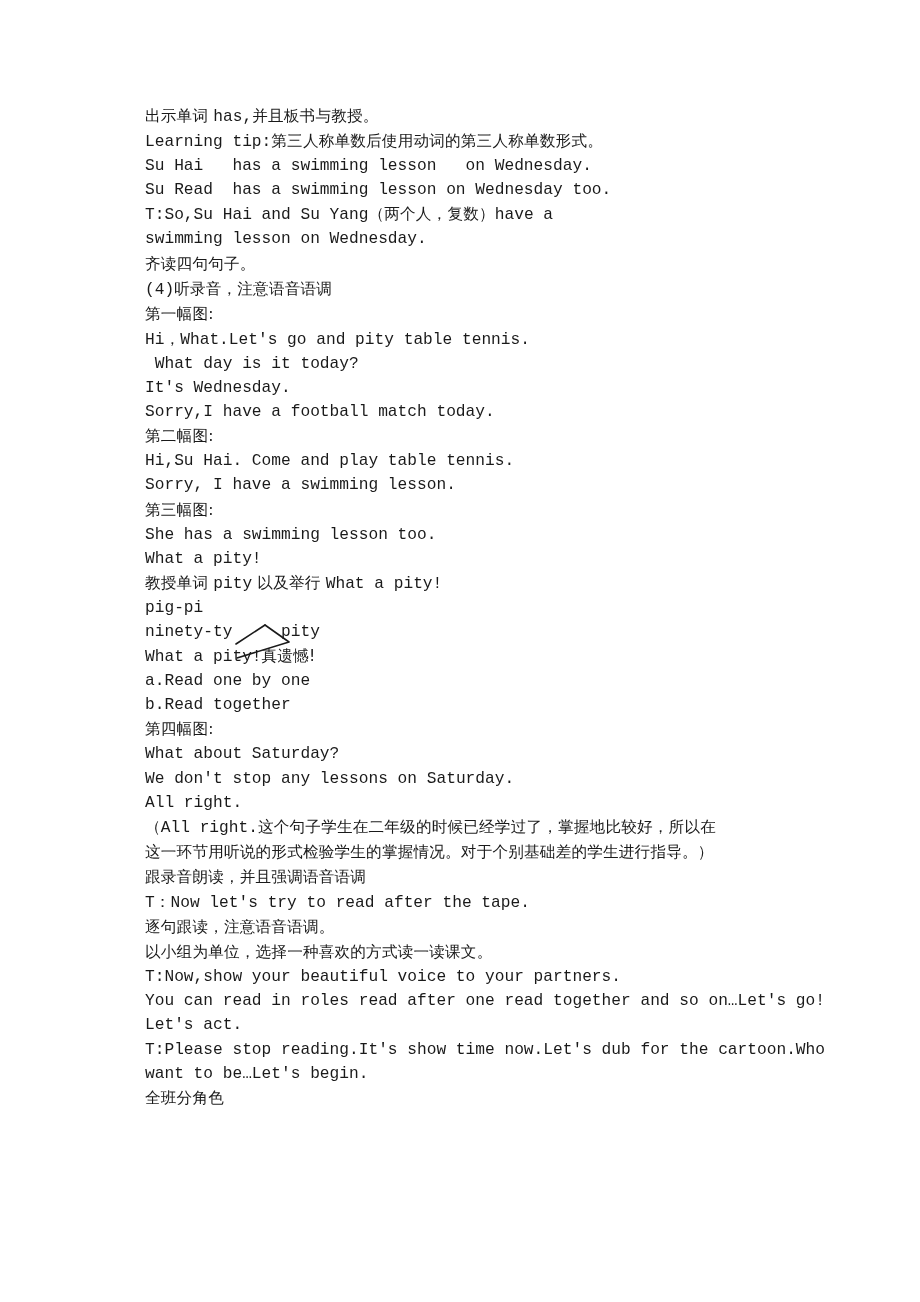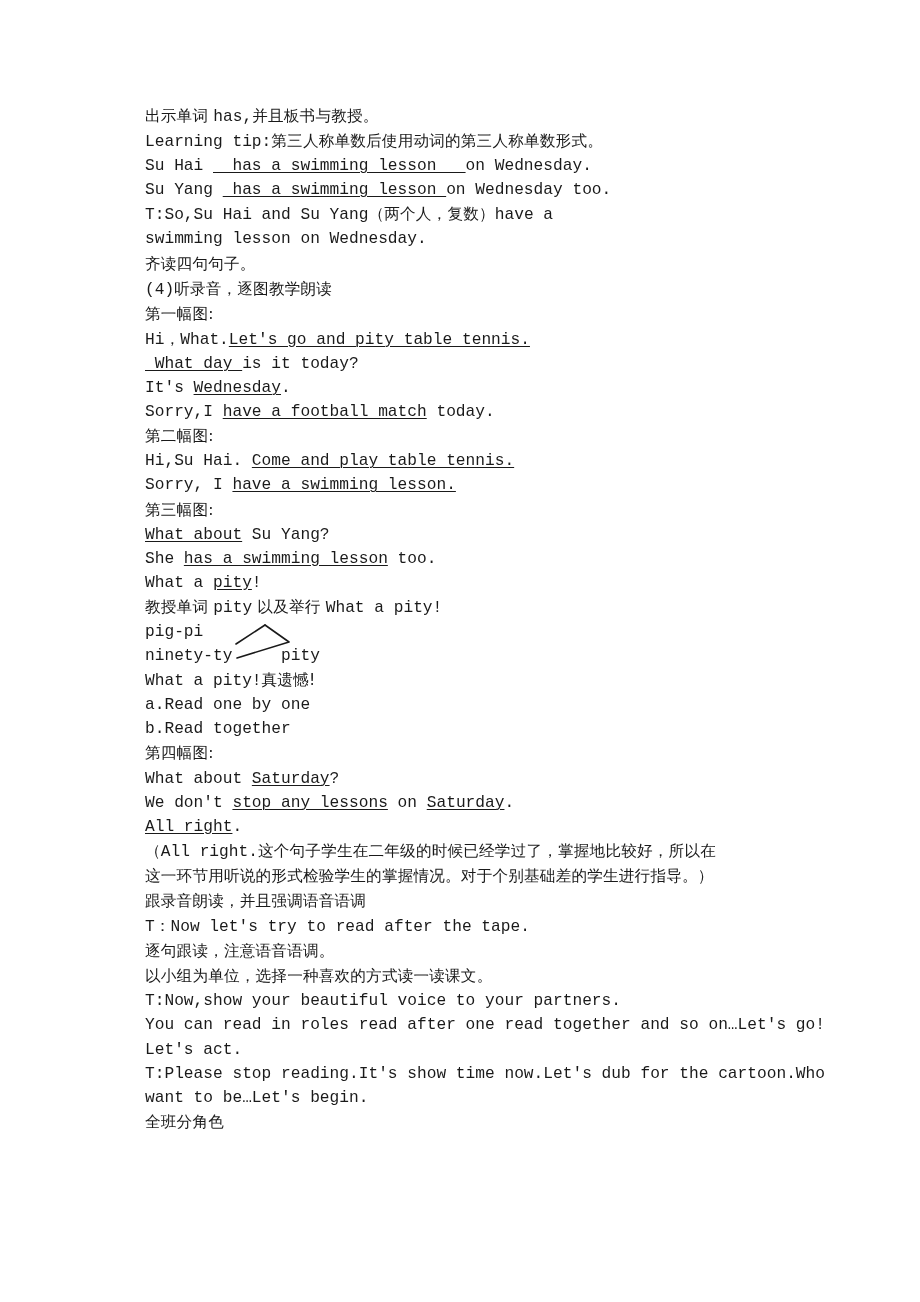--- a/index.html
+++ b/index.html
@@ -34,21 +34,20 @@
     white-space: pre;
     letter-spacing: 0px;
     min-height: 24.1px;
   }
   
   .ln.wide {
     width: 672px;
     white-space: pre;
   }
   .u {
-    text-decoration: underline;
     text-underline-offset: 2px;
     text-decoration-thickness: 1px;
   }
   
   .cn {
     font-family: "DejaVu Sans", "Liberation Sans", sans-serif;
     font-size: 15.6px;
     letter-spacing: 0.2px;
   }
 
@@ -64,35 +63,34 @@
 </style>
 </head>
 <body>
 
 <div id="page">
 
   <div class="body-text" id="body-text">
       <div class="ln"><span class="cn">出示单词 </span><span>has</span><span>,</span><span class="cn">并且板书与教授。</span></div>
       <div class="ln"><span>Learning tip:</span><span class="cn">第三人称单数后使用动词的第三人称单数形式。</span></div>
       <div class="ln"><span>Su Hai </span><span class="u">  has a swimming lesson   </span><span>on Wednesday.</span></div>
-      <div class="ln"><span>Su Yang </span><span class="u"> has a swimming lesson </span><span>on Wednesday too.</span></div>
+      <div class="ln"><span>Su Read </span><span class="u"> has a swimming lesson </span><span>on Wednesday too.</span></div>
       <div class="ln"><span>T:So,Su Hai and Su Yang</span><span class="cn">（两个人，复数）</span><span>have a</span></div>
       <div class="ln"><span>swimming lesson on Wednesday.</span></div>
       <div class="ln"><span class="cn">齐读四句句子。</span></div>
-      <div class="ln"><span>(4)</span><span class="cn">听录音，逐图教学朗读</span></div>
+      <div class="ln"><span>(4)</span><span class="cn">听录音，注意语音语调</span></div>
       <div class="ln"><span class="cn">第一幅图:</span></div>
       <div class="ln"><span>Hi</span><span class="cn">，</span><span>What.</span><span class="u">Let's go and pity table tennis.</span></div>
       <div class="ln"><span class="u"> What day </span><span>is it today?</span></div>
       <div class="ln"><span>It's </span><span class="u">Wednesday</span><span>.</span></div>
       <div class="ln"><span>Sorry,I </span><span class="u">have a football match</span><span> today.</span></div>
       <div class="ln"><span class="cn">第二幅图:</span></div>
       <div class="ln"><span>Hi,Su Hai. </span><span class="u">Come and play table tennis.</span></div>
       <div class="ln"><span>Sorry, I </span><span class="u">have a swimming lesson.</span></div>
       <div class="ln"><span class="cn">第三幅图:</span></div>
-      <div class="ln"><span class="u">What about</span><span> Su Yang?</span></div>
       <div class="ln"><span>She </span><span class="u">has a swimming lesson</span><span> too.</span></div>
       <div class="ln"><span>What a </span><span class="u">pity</span><span>!</span></div>
       <div class="ln"><span class="cn">教授单词 </span><span>pity</span><span class="cn"> 以及举行 </span><span>What a pity!</span></div>
       <div class="ln"><span>pig-pi</span></div>
       <div class="ln"><span>ninety-ty     pity</span></div>
       <div class="ln"><span>What a pity!</span><span class="cn">真遗憾!</span></div>
       <div class="ln"><span>a.Read one by one</span></div>
       <div class="ln"><span>b.Read together</span></div>
       <div class="ln"><span class="cn">第四幅图:</span></div>
       <div class="ln"><span>What about </span><span class="u">Saturday</span><span>?</span></div>

